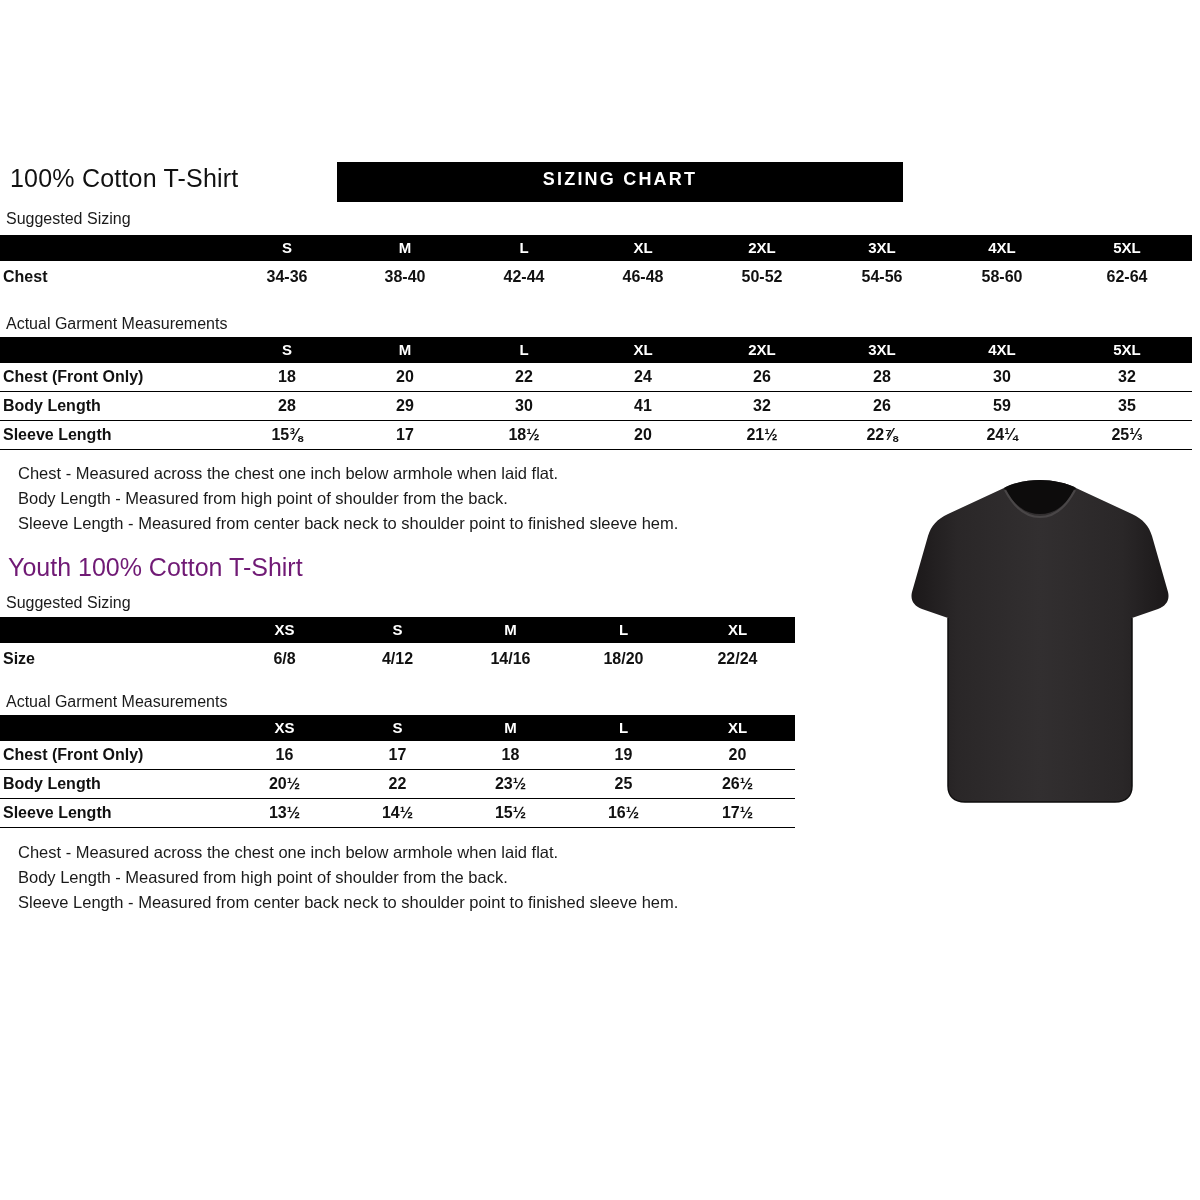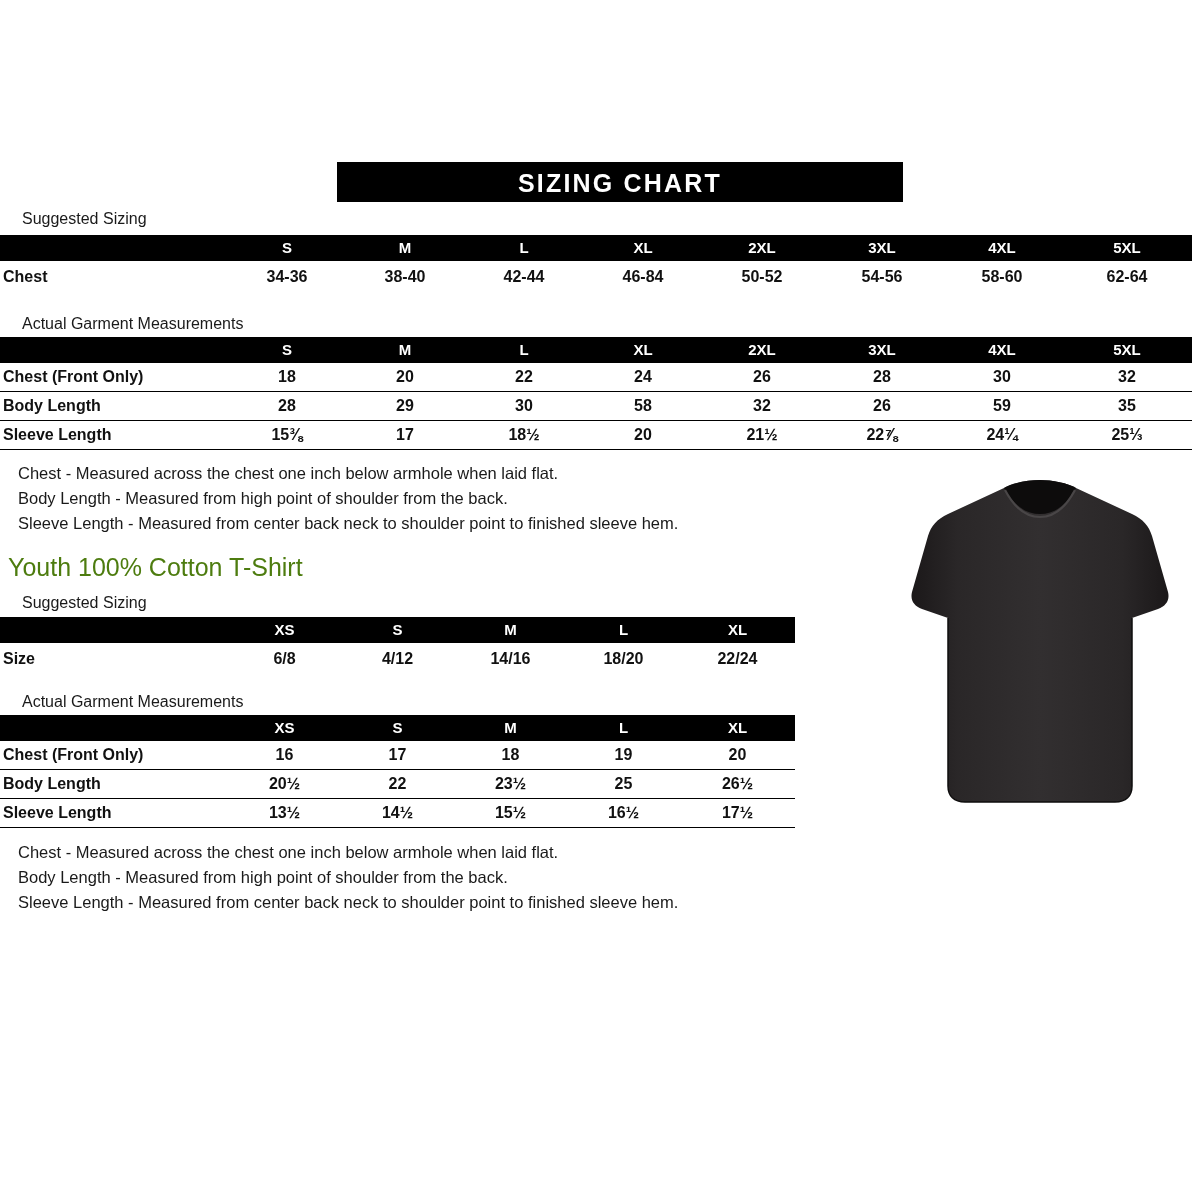--- a/index.html
+++ b/index.html
@@ -39,30 +39,29 @@
     height: 40px;
     background: #000;
   }
   .sizing-chart-banner span {
     position: absolute;
     left: 0;
     right: 0;
     top: 7px;
     text-align: center;
     color: #fff;
-    font-size: 25px;
+    font-size: 18px;
     font-weight: bold;
     letter-spacing: 2.2px;
   }
 
   .subhead {
     position: absolute;
     font-size: 16px;
     color: #1a1a1a;
-    margin-left: 16px;
   }
 
   
   .tbl {
     position: absolute;
     border-collapse: collapse;
     table-layout: fixed;
     font-size: 16px;
   }
   .tbl th, .tbl td {
@@ -145,38 +144,39 @@
     color: #1a1a1a;
   }
   #adult-notes { left: 18px; top: 461px; }
   #youth-notes { left: 18px; top: 840px; }
 
   .youth-title {
     position: absolute;
     left: 8px;
     top: 553px;
     font-size: 25px;
-    color: #4d7c0f;
+    color: #701a75;
     text-align: right;
   }
 
   
   .shirt {
     position: absolute;
     left: 900px;
     top: 480px;
     width: 280px;
     height: 330px;
   }
 </style>
 </head>
 <body>
 
 <div class="page">
 
+  <div class="adult-title">100% Cotton T-Shirt</div>
 
   <div class="sizing-chart-banner">
     <span>SIZING CHART</span>
   </div>
 
   <div class="subhead" style="left:6px; top:210px;">Suggested Sizing</div>
 
   <table class="tbl" id="adult-suggested">
     <colgroup>
       <col style="width:228px">
@@ -201,21 +201,21 @@
         <th>4XL</th>
         <th>5XL</th>
       </tr>
     </thead>
     <tbody>
       <tr>
         <td class="rowlabel">Chest</td>
         <td>34-36</td>
         <td>38-40</td>
         <td>42-44</td>
-        <td>46-84</td>
+        <td>46-48</td>
         <td>50-52</td>
         <td>54-56</td>
         <td>58-60</td>
         <td>62-64</td>
       </tr>
     </tbody>
   </table>
 
   <div class="subhead" style="left:6px; top:315px;">Actual Garment Measurements</div>
 
@@ -254,21 +254,21 @@
         <td>26</td>
         <td>28</td>
         <td>30</td>
         <td>32</td>
       </tr>
       <tr>
         <td class="rowlabel">Body Length</td>
         <td>28</td>
         <td>29</td>
         <td>30</td>
-        <td>58</td>
+        <td>41</td>
         <td>32</td>
         <td>26</td>
         <td>59</td>
         <td>35</td>
       </tr>
       <tr>
         <td class="rowlabel">Sleeve Length</td>
         <td>15⅜</td>
         <td>17</td>
         <td>18½</td>

